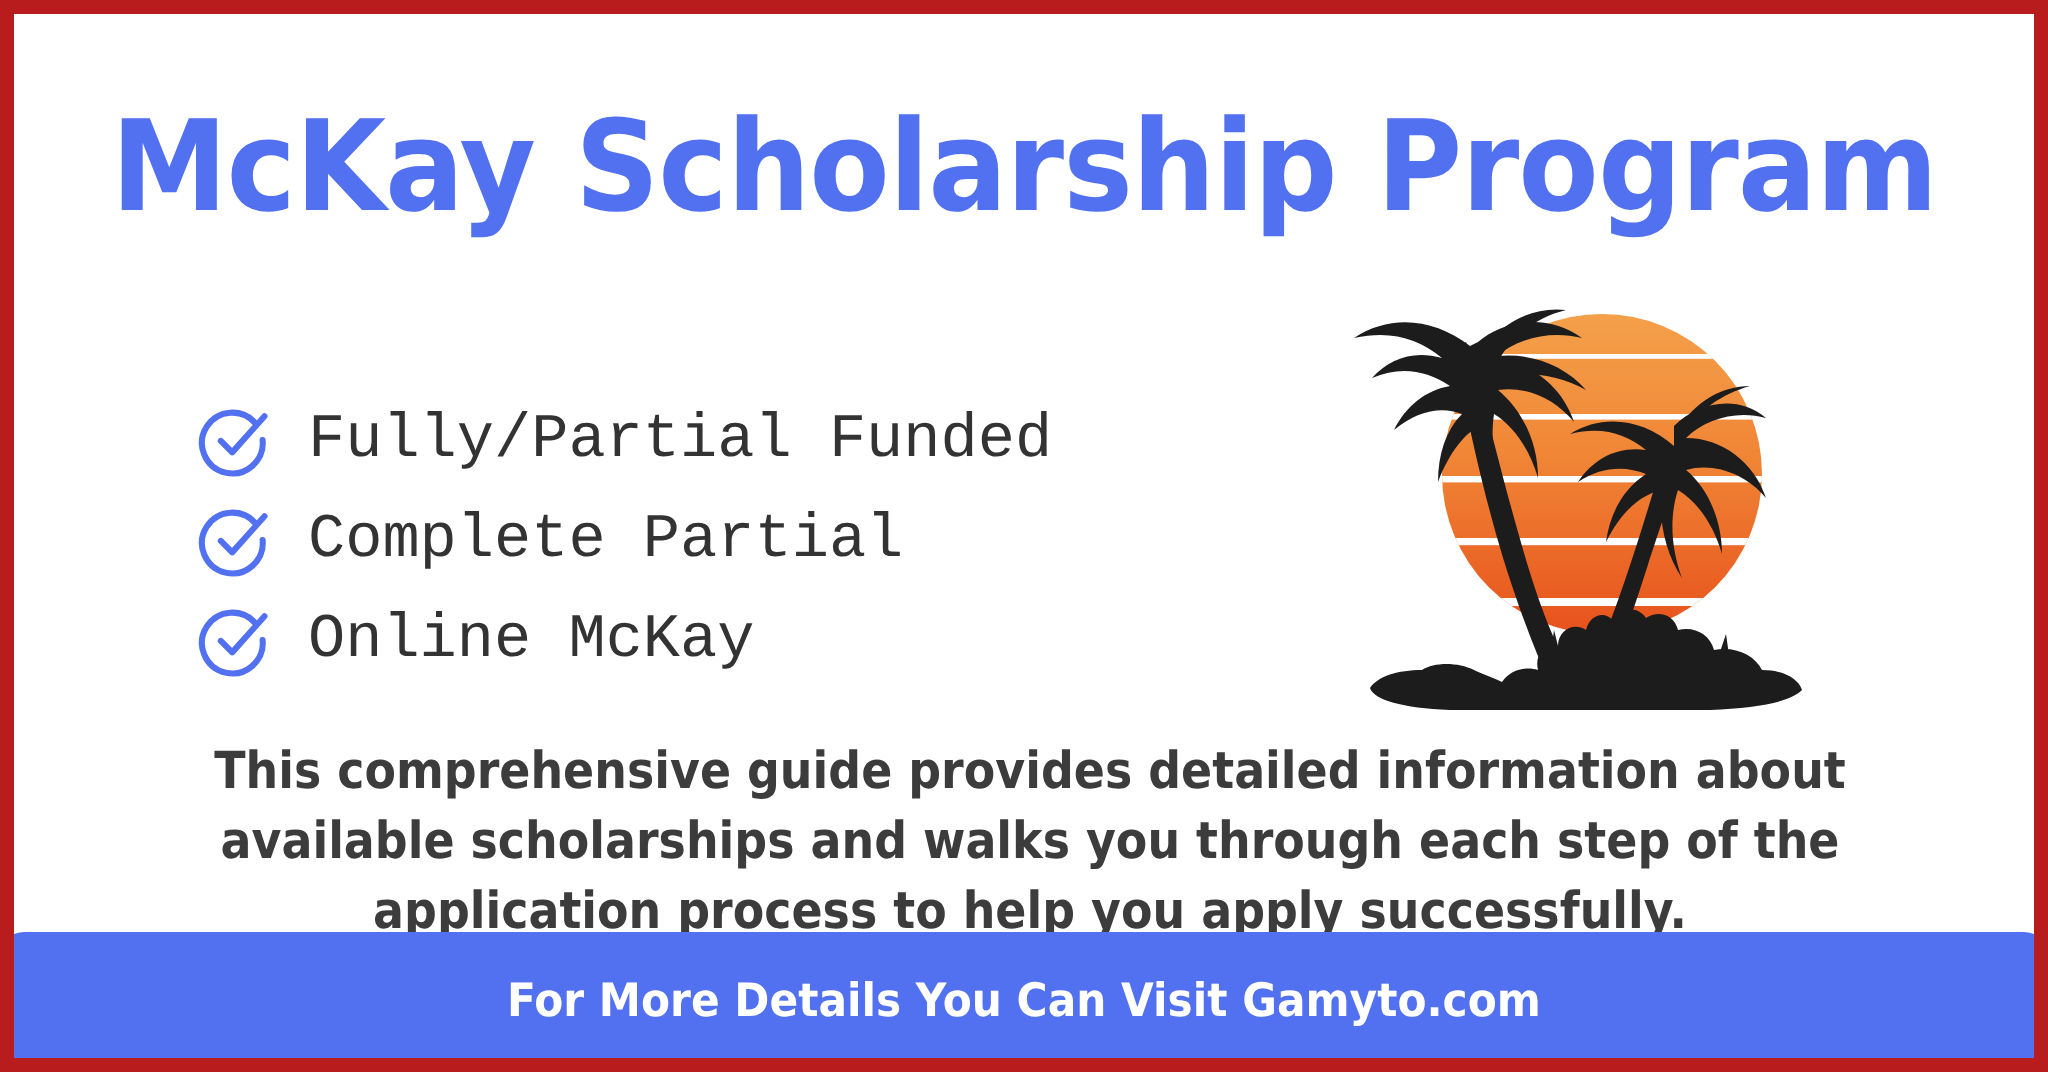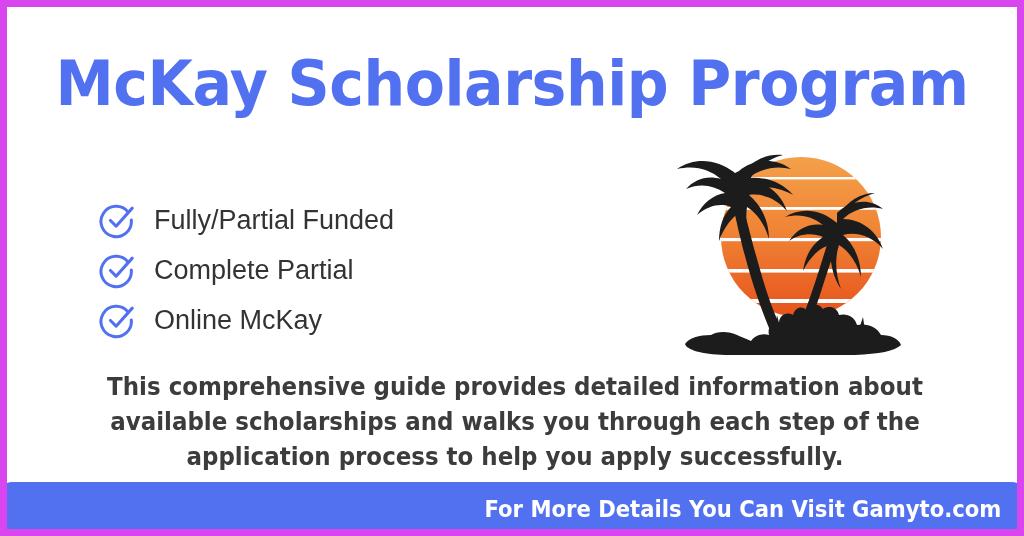--- a/index.html
+++ b/index.html
@@ -13,21 +13,21 @@
     overflow: hidden;
     font-family: "Liberation Sans", sans-serif;
   }
 
   #poster {
     position: relative;
     width: 1024px;
     height: 536px;
     box-sizing: border-box;
     background: #ffffff;
-    border: 7px solid #d946ef;
+    border: 7px solid #b91c1c;
     overflow: hidden;
   }
 
   
   #title {
     position: absolute;
     left: 0;
     top: 44px;
     width: 1010px;
     text-align: center;
@@ -57,22 +57,22 @@
   }
   .feature-icon {
     width: 38px;
     height: 38px;
     flex: 0 0 38px;
     display: block;
   }
   .feature-label {
     margin-left: 17px;
     color: #333333;
-    font-family: Liberation Sans, sans-serif;
-    font-size: 27px;
+    font-family: Liberation Mono, monospace;
+    font-size: 31px;
     font-weight: 400;
     line-height: 1;
     white-space: nowrap;
   }
 
   
   #artwork {
     position: absolute;
     left: 648px;
     top: 128px;
@@ -96,25 +96,25 @@
     transform: scaleX(0.9);
     transform-origin: 50% 50%;
   }
 
   
   #footer-band {
     position: absolute;
     left: -7px;
     right: -7px;
     bottom: -7px;
-    height: 54px;
+    height: 70px;
     background: #5271F0;
     display: flex;
     align-items: center;
-    justify-content: flex-end;
+    justify-content: center;
     border-radius: 12px;
   }
   #footer-text {
     color: #FFFFFF;
     font-family: "DejaVu Sans", sans-serif;
     font-weight: bold;
     font-size: 23px;
     line-height: 1;
     transform: scaleX(0.92);
     transform-origin: 50% 50%;

